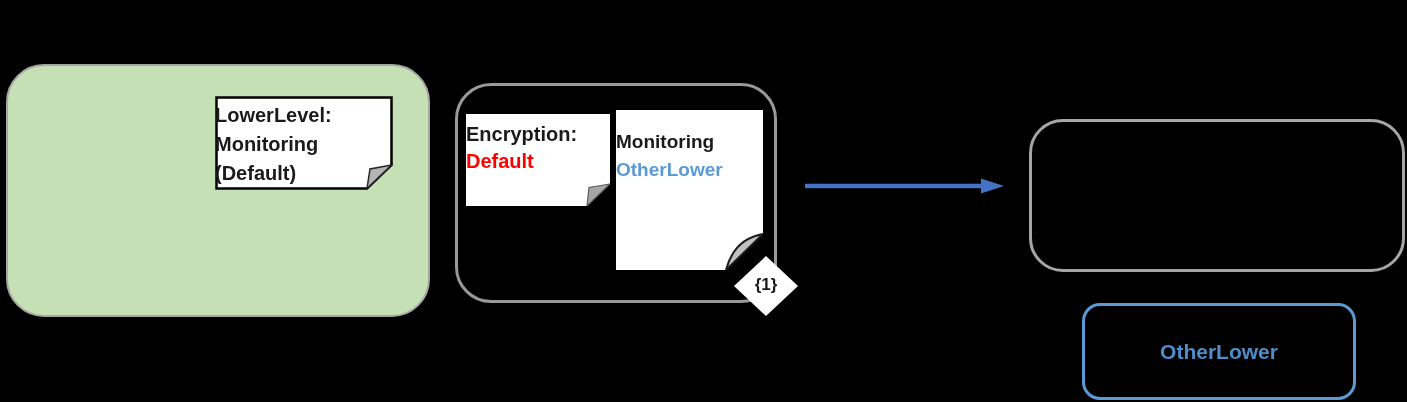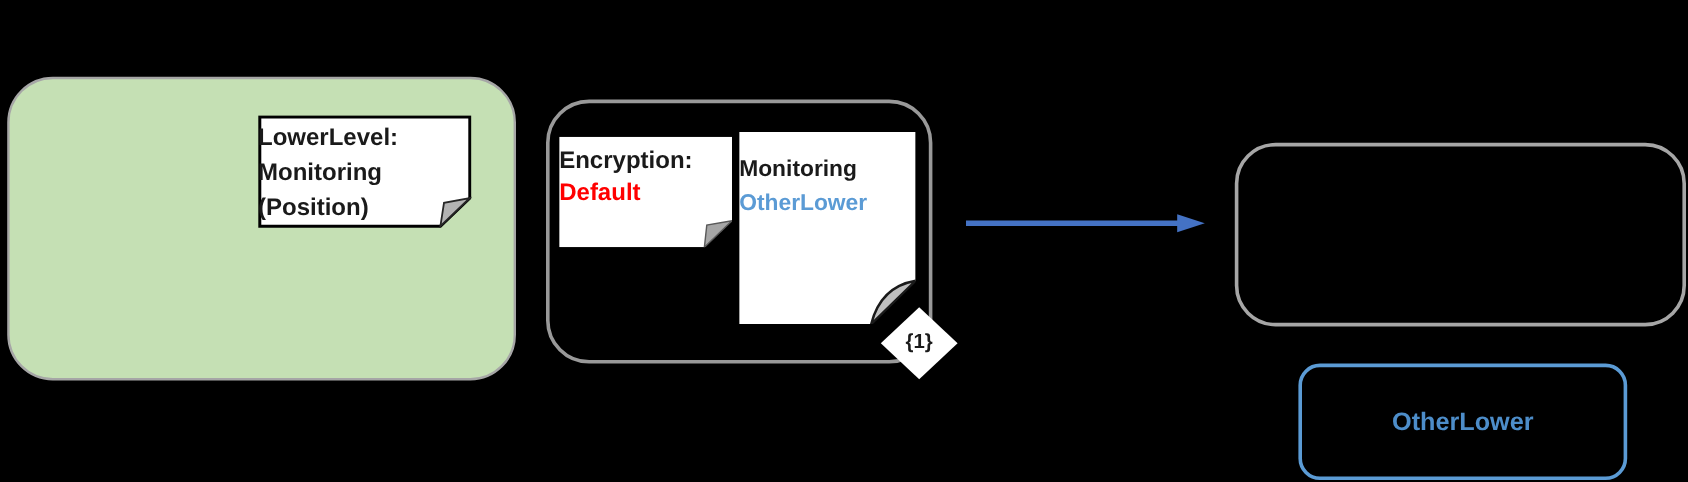--- a/index.html
+++ b/index.html
@@ -106,21 +106,21 @@
   <div class="abs green-box"></div>
 
   <div class="abs note1">
     <svg width="178" height="94" viewBox="0 0 178 94">
       <path d="M1.5,1.5 H176.5 V69 L152,92.5 H1.5 Z" fill="#ffffff" stroke="#000000" stroke-width="2.5"></path>
       <path d="M152,92.5 L176.5,69 L155,73 Z" fill="#b3b3b3" stroke="#262626" stroke-width="1.5"></path>
     </svg>
     <div class="note-text">
       <div>LowerLevel:</div>
       <div>Monitoring</div>
-      <div>(Position)</div>
+      <div>(Default)</div>
     </div>
   </div>
 
   <div class="abs mid-box"></div>
 
   <div class="abs noteA">
     <svg width="144" height="92" viewBox="0 0 144 92">
       <path d="M0,0 H144 V70 L121,92 H0 Z" fill="#ffffff"></path>
       <path d="M121,92 L144,70 L123,73.5 Z" fill="#a6a6a6" stroke="#595959" stroke-width="1.2"></path>
     </svg>

